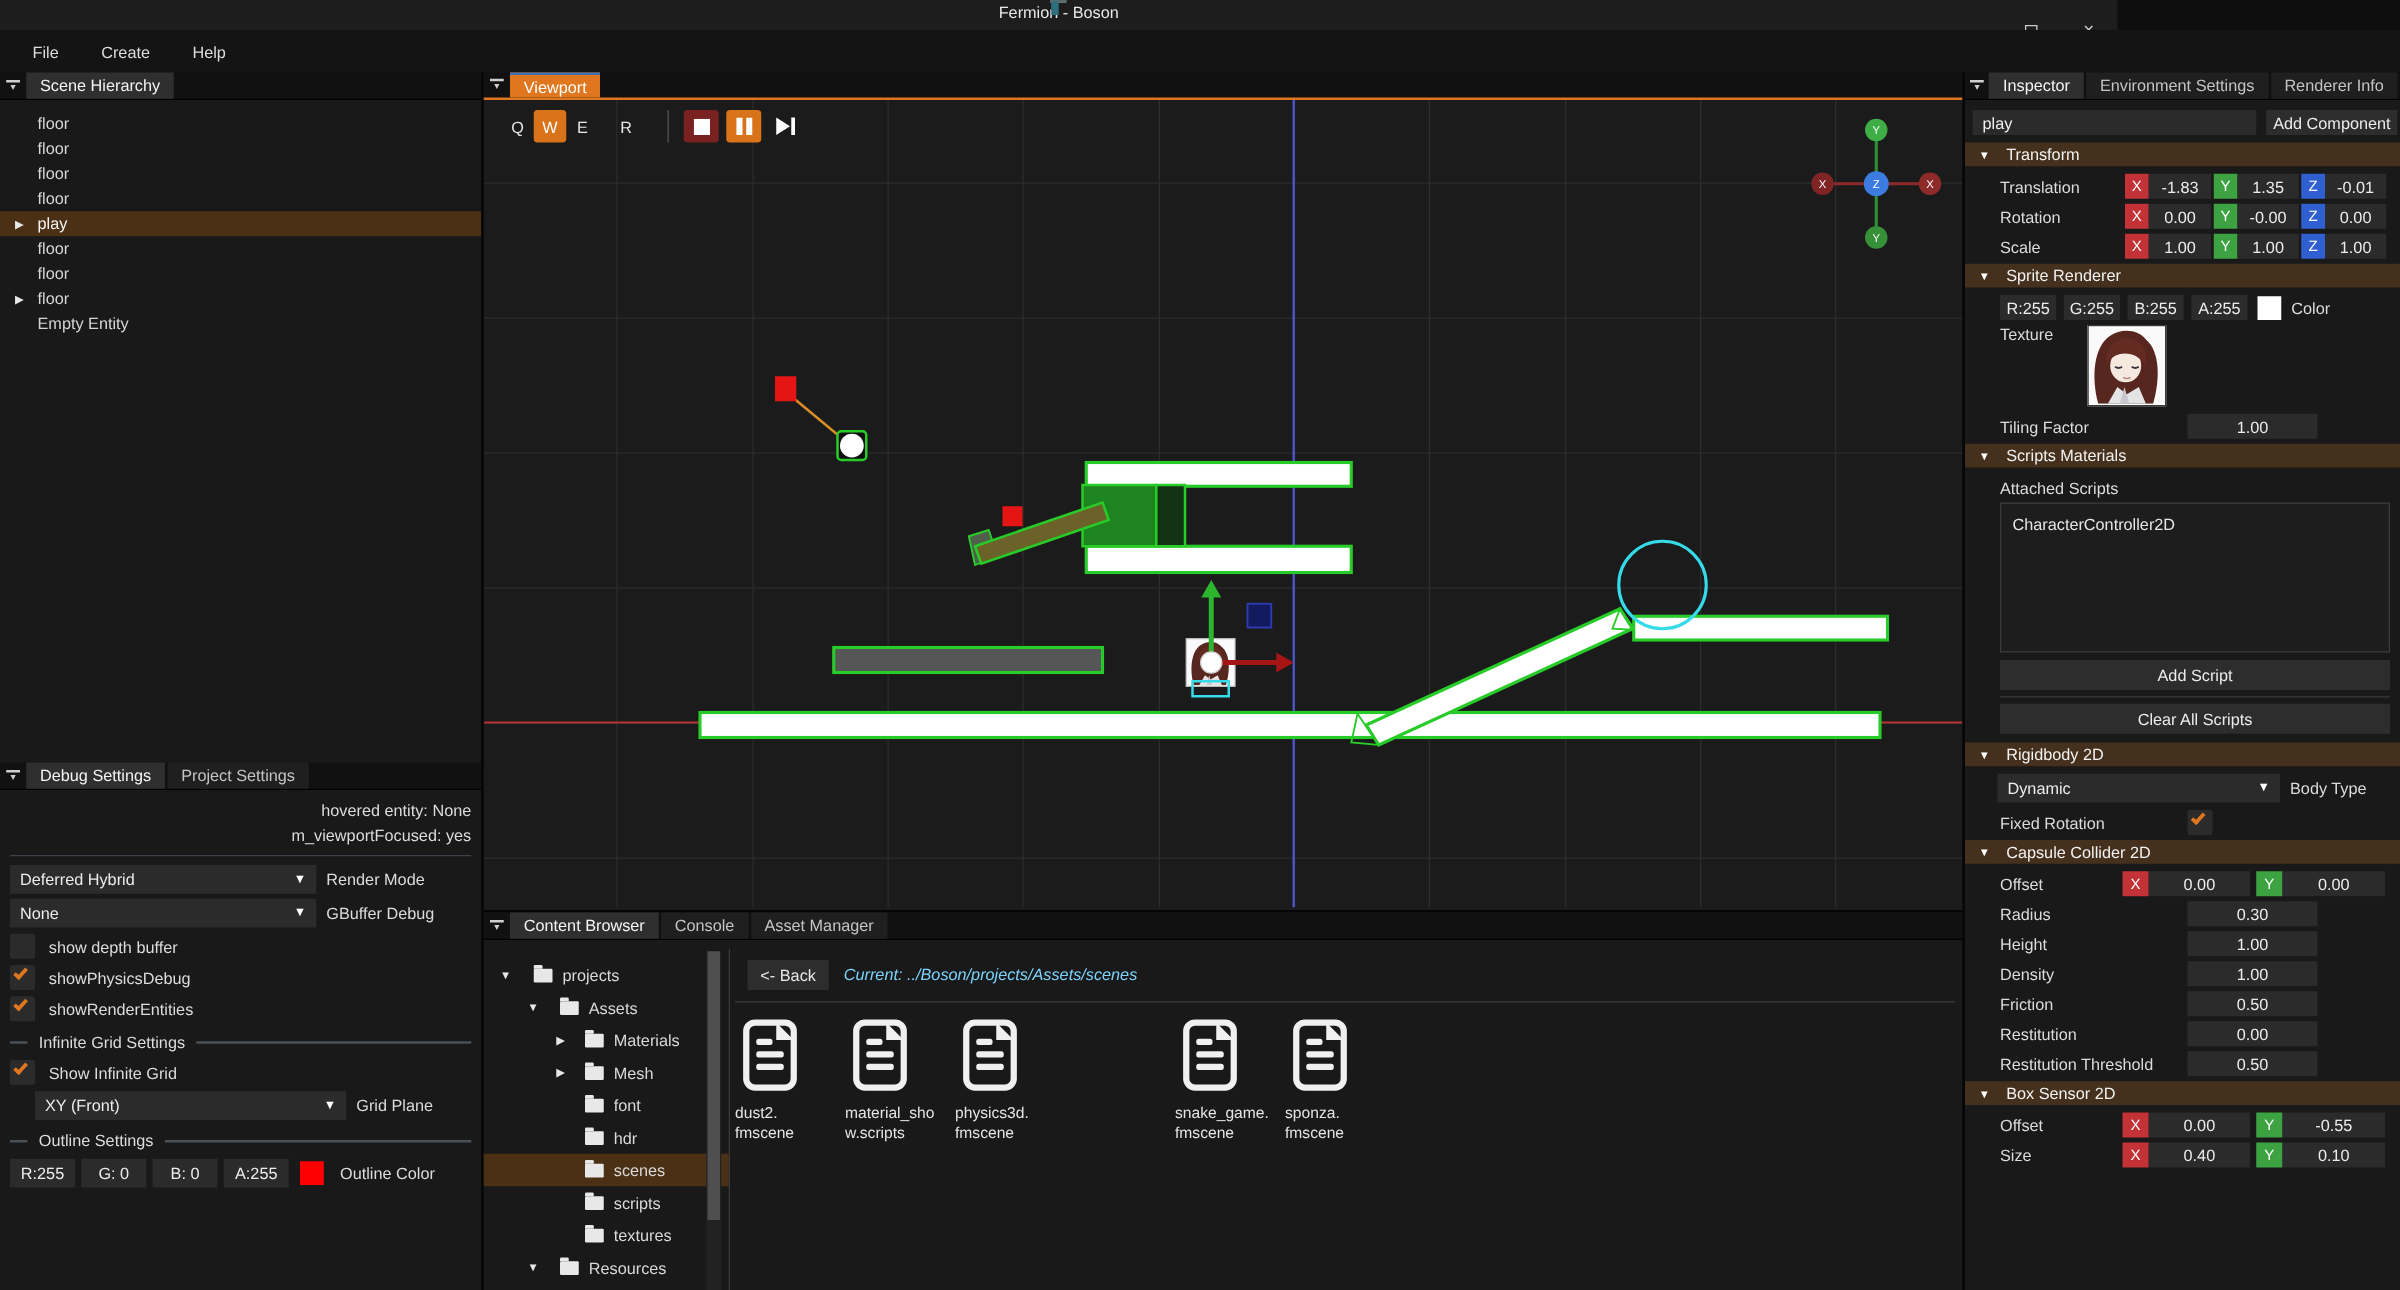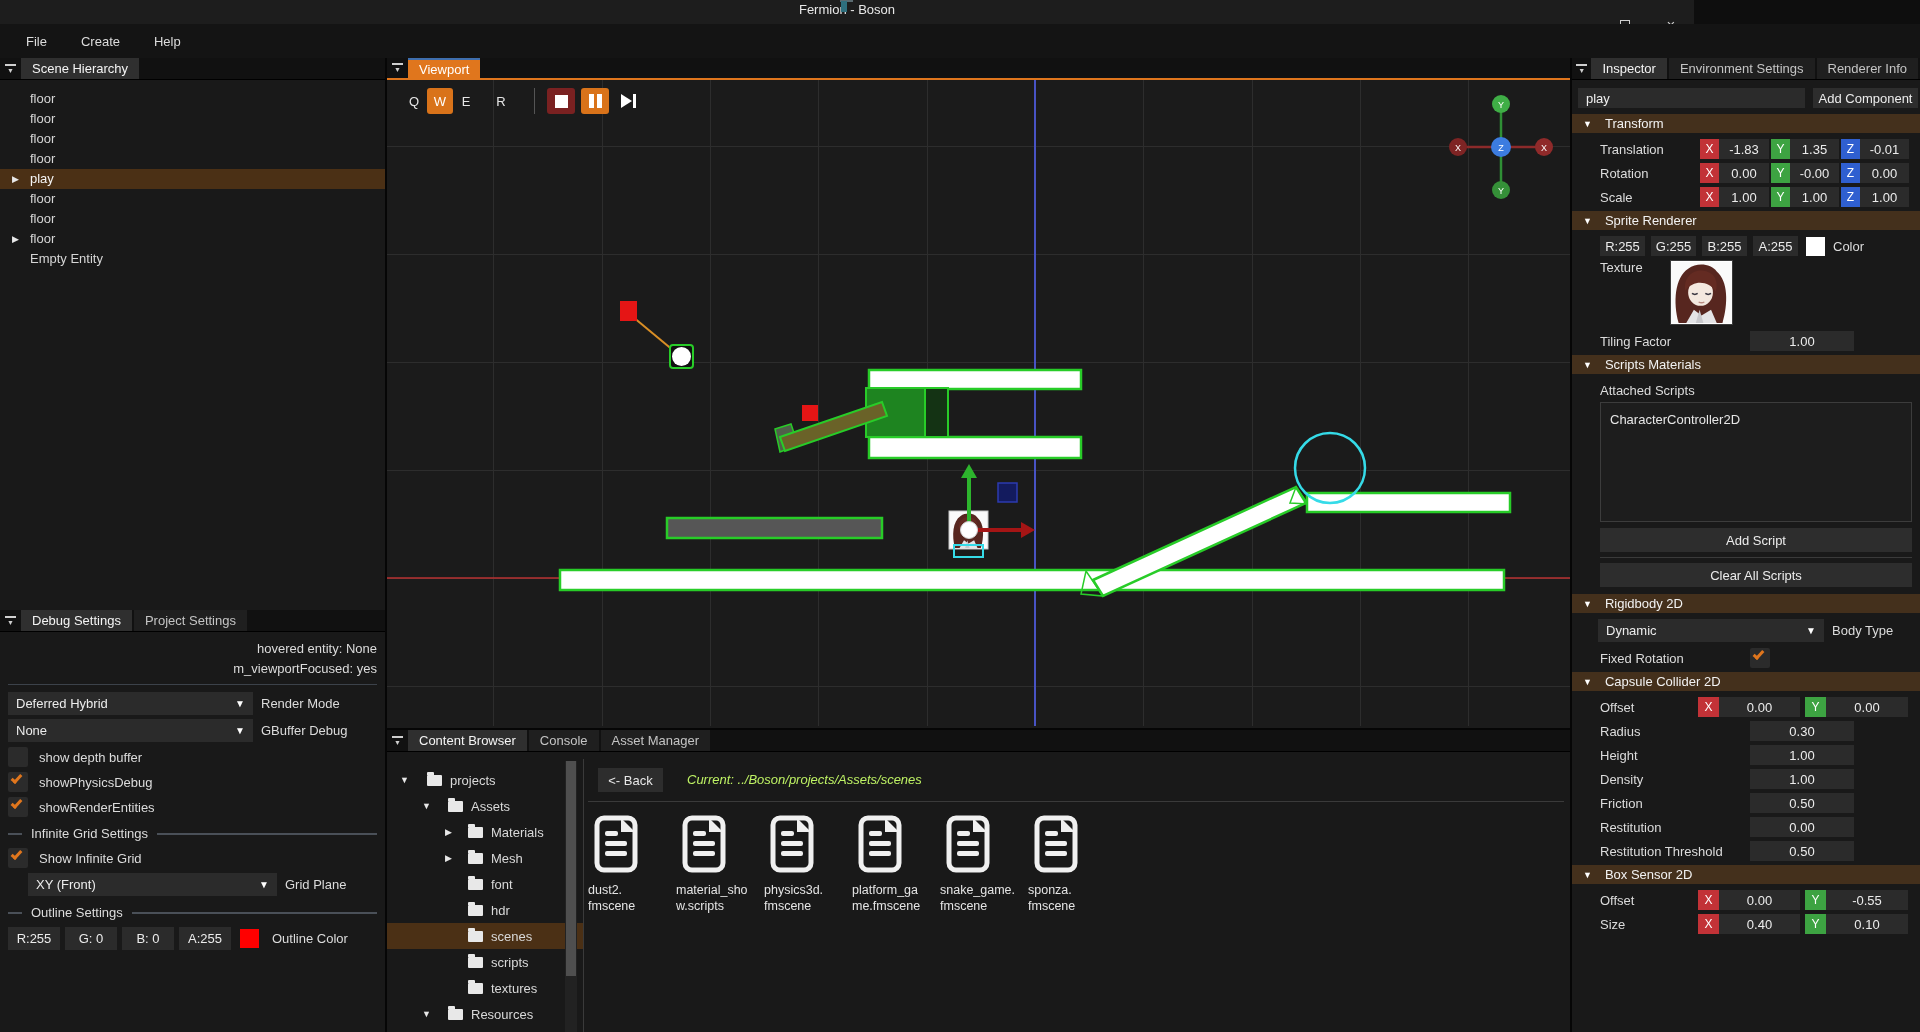--- a/index.html
+++ b/index.html
@@ -81,21 +81,21 @@
   .trow { position:relative; height:26px; display:flex; align-items:center; color:#d9d9d9; }
   .trow .tarr { position:absolute; font-size:9px; color:#e8e8e8; }
   .trow.sel { background:#4b3015; }
   .folder { width:15px; height:11px; background:#e8e8e8; border-radius:1px; position:relative; margin-right:8px; flex:0 0 auto; }
   .folder::before { content:""; position:absolute; top:-3px; left:0; width:7px; height:3px; background:#e8e8e8; border-radius:1px 1px 0 0; }
   #tree-scrollbar { position:absolute; left:178px; top:8px; width:12px; bottom:0; background:#222; }
   #tree-thumb { position:absolute; left:1px; top:0; width:10px; height:215px; background:#4f4f4f; }
   #cb-vsep { position:absolute; left:196px; top:6px; width:1px; bottom:0; background:#3a3a3a; }
   #back-btn { position:absolute; left:14px; top:15px; width:65px; height:24px; background:#2d2d2d;
               display:flex; align-items:center; justify-content:center; color:#e8e8e8; }
-  #current-path { position:absolute; left:91px; top:19px; font-style:italic; color:#bef264;margin-left:12px; }
+  #current-path { position:absolute; left:91px; top:19px; font-style:italic; color:#7dd3fc; }
   #cb-hr { position:absolute; left:4px; right:6px; top:48px; height:1px; background:#3a3a3a; }
   .fcell { position:absolute; top:62px; width:86px; }
   .ficon { display:block; margin-left:6px; }
   .flabel { margin-top:9px; font-size:12.5px; line-height:16px; color:#e4e4e4; }
 
   
   #inspector-panel { left:1572px; top:58px; width:348px; height:974px; }
   #name-row { display:flex; margin:8px 2px 6px 6px; }
   #entity-name-field { width:227px; height:20px; background:#2b2b2b; display:flex; align-items:center; padding-left:8px; color:#f0f0f0; }
   #add-component-btn { width:105px; height:20px; margin-left:8px; background:#2d2d2d;
@@ -457,33 +457,20 @@
             <path d="M27 3 L41 17 L27 17 Z" fill="#f0f0f0"></path>
             <rect x="11" y="16" width="13" height="5" rx="2" fill="#f0f0f0"></rect>
             <rect x="11" y="26" width="22" height="5" rx="2" fill="#f0f0f0"></rect>
             <rect x="11" y="36" width="22" height="5" rx="2" fill="#f0f0f0"></rect>
           </svg>
         <div class="flabel">
             <div>physics3d.</div>
             <div>fmscene</div>
           </div>
       </div>
-      <div class="fcell" style="left:268px">
-        <svg class="ficon" width="44" height="58" viewBox="0 0 44 58">
-            <rect x="3" y="3" width="38" height="52" rx="7" fill="none" stroke="#f0f0f0" stroke-width="5"></rect>
-            <path d="M27 3 L41 17 L27 17 Z" fill="#f0f0f0"></path>
-            <rect x="11" y="16" width="13" height="5" rx="2" fill="#f0f0f0"></rect>
-            <rect x="11" y="26" width="22" height="5" rx="2" fill="#f0f0f0"></rect>
-            <rect x="11" y="36" width="22" height="5" rx="2" fill="#f0f0f0"></rect>
-          </svg>
-        <div class="flabel">
-            <div>platform_ga</div>
-            <div>me.fmscene</div>
-          </div>
-      </div>
       <div class="fcell" style="left:356px">
         <svg class="ficon" width="44" height="58" viewBox="0 0 44 58">
             <rect x="3" y="3" width="38" height="52" rx="7" fill="none" stroke="#f0f0f0" stroke-width="5"></rect>
             <path d="M27 3 L41 17 L27 17 Z" fill="#f0f0f0"></path>
             <rect x="11" y="16" width="13" height="5" rx="2" fill="#f0f0f0"></rect>
             <rect x="11" y="26" width="22" height="5" rx="2" fill="#f0f0f0"></rect>
             <rect x="11" y="36" width="22" height="5" rx="2" fill="#f0f0f0"></rect>
           </svg>
         <div class="flabel">
             <div>snake_game.</div>

